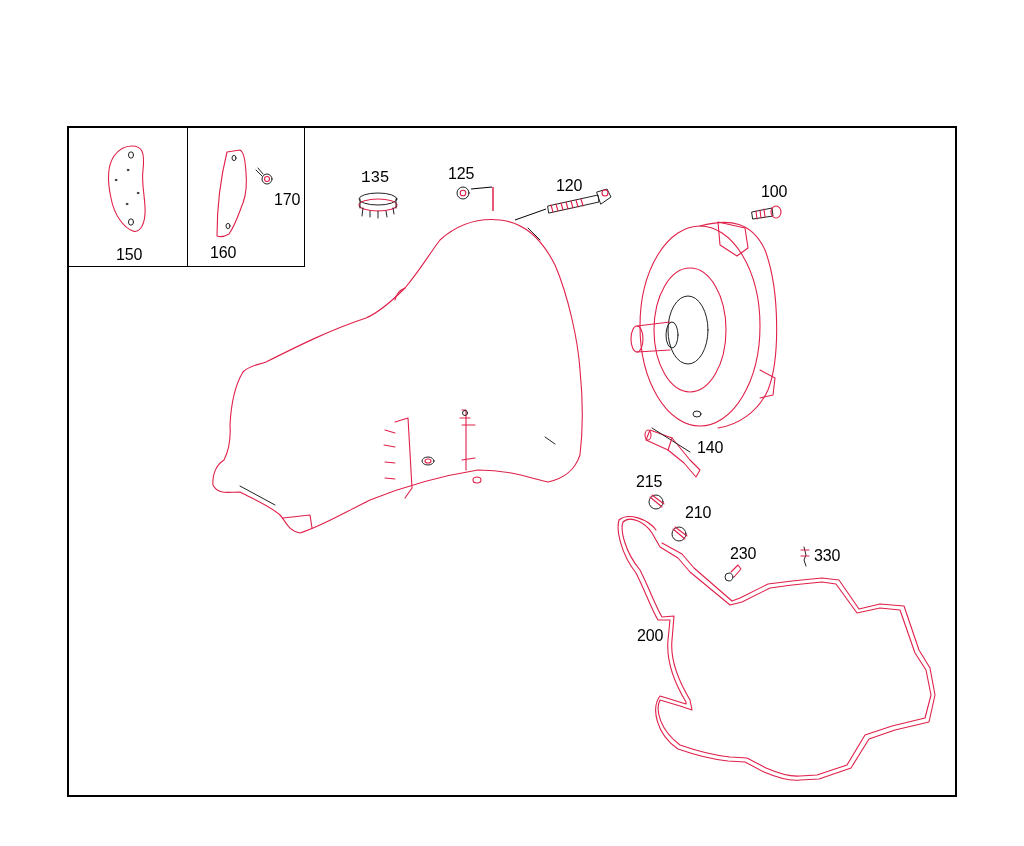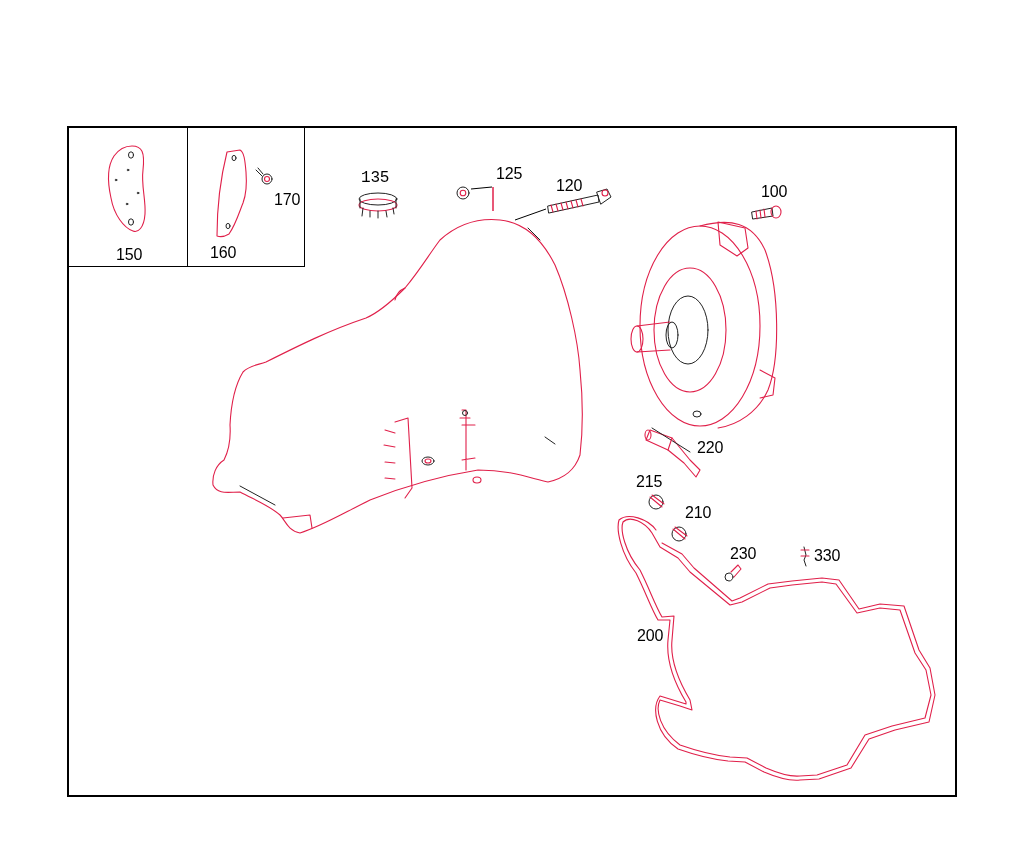--- a/index.html
+++ b/index.html
@@ -130,23 +130,23 @@
   </g>
 
   <g>
     <path class="part" d="M652,533 C645,522 630,515 623,522 C620,530 625,552 640,570 C650,590 655,605 662,617 L674,616 L672,640 C670,660 678,680 690,700 L692,710 L680,706 L660,700 C655,710 660,730 680,745 C700,752 720,756 730,757 L747,758 L766,768 C780,774 790,777 800,776 L817,775 L847,765 L865,735 L892,726 L925,718 L931,695 L926,670 L915,653 L900,610 L880,608 L857,613 L836,584 L822,582 L792,585 L770,588 L742,602 L730,605 L690,572 L678,558 L660,547 Z"></path>
     <path class="part" d="M656,530 C648,519 628,512 619,520 C616,530 621,554 636,573 C646,593 651,608 658,620 L670,620 L668,640 C666,662 674,682 686,702 L686,704 L660,696 C651,708 656,734 678,749 C698,756 718,760 728,761 L745,762 L764,772 C778,778 790,781 800,780 L819,779 L851,768 L869,739 L895,730 L929,722 L935,695 L930,668 L919,650 L904,606 L880,604 L859,609 L839,580 L822,578 L792,581 L768,584 L740,598 L732,601 L694,568 L682,554 L662,543"></path>
   </g>
 </svg>
 
 <div class="label" style="left:761px;top:184px;">100</div>
 <div class="label" style="left:556px;top:178px;">120</div>
-<div class="label" style="left:448px;top:166px;margin-left:48px;">125</div>
+<div class="label" style="left:448px;top:166px;">125</div>
 <div class="label" style="left:361px;top:170px;font-family:Liberation Mono, monospace;">135</div>
 <div class="label" style="left:116px;top:247px;">150</div>
 <div class="label" style="left:210px;top:245px;">160</div>
 <div class="label" style="left:262px;top:192px;margin-left:12px;">170</div>
 <div class="label" style="left:637px;top:628px;">200</div>
 <div class="label" style="left:685px;top:505px;">210</div>
 <div class="label" style="left:636px;top:474px;text-align:right;">215</div>
-<div class="label" style="left:697px;top:440px;">220</div>
+<div class="label" style="left:697px;top:440px;">140</div>
 <div class="label" style="left:730px;top:546px;">230</div>
 <div class="label" style="left:814px;top:548px;">330</div>
 
 </body></html>

